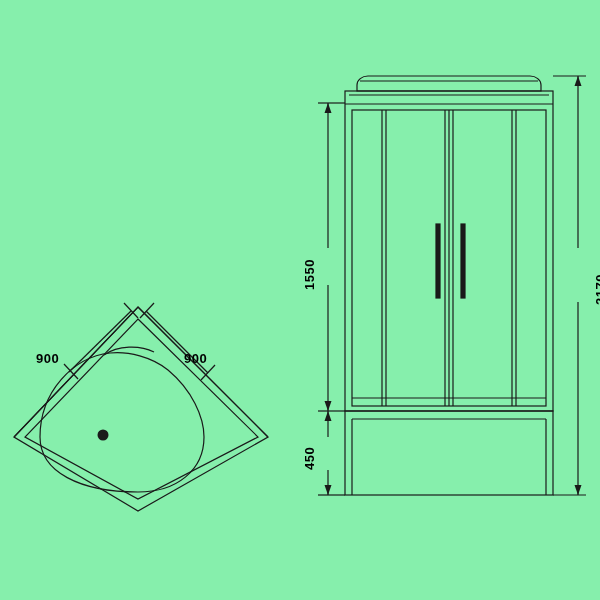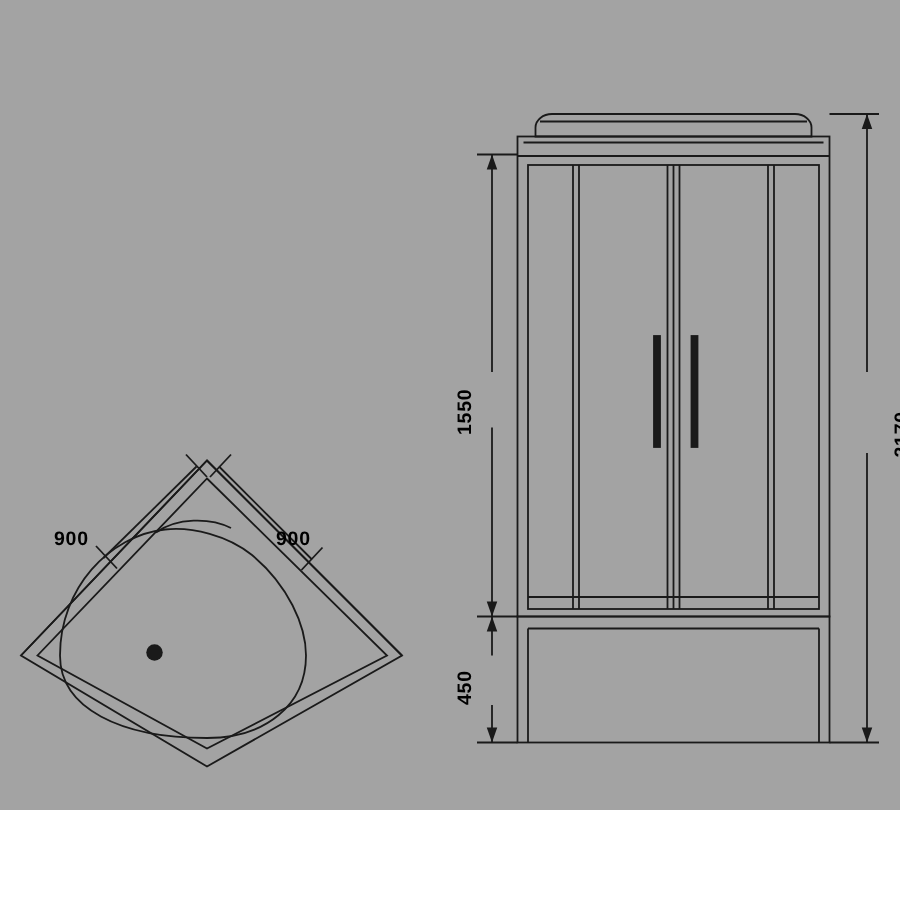--- a/index.html
+++ b/index.html
@@ -9,22 +9,22 @@
   }
   body {
     width: 600px;
     height: 600px;
     font-family: "Liberation Sans", sans-serif;
     overflow: hidden;
   }
   #canvas {
     position: relative;
     width: 600px;
-    height: 540px;
-    background: #a3a3a3;
+    height: 600px;
+    background: #86efac;
   }
   svg.drawing {
     position: absolute;
     left: 0;
     top: 0;
     width: 600px;
     height: 600px;
   }
   .dim-label {
     position: absolute;

